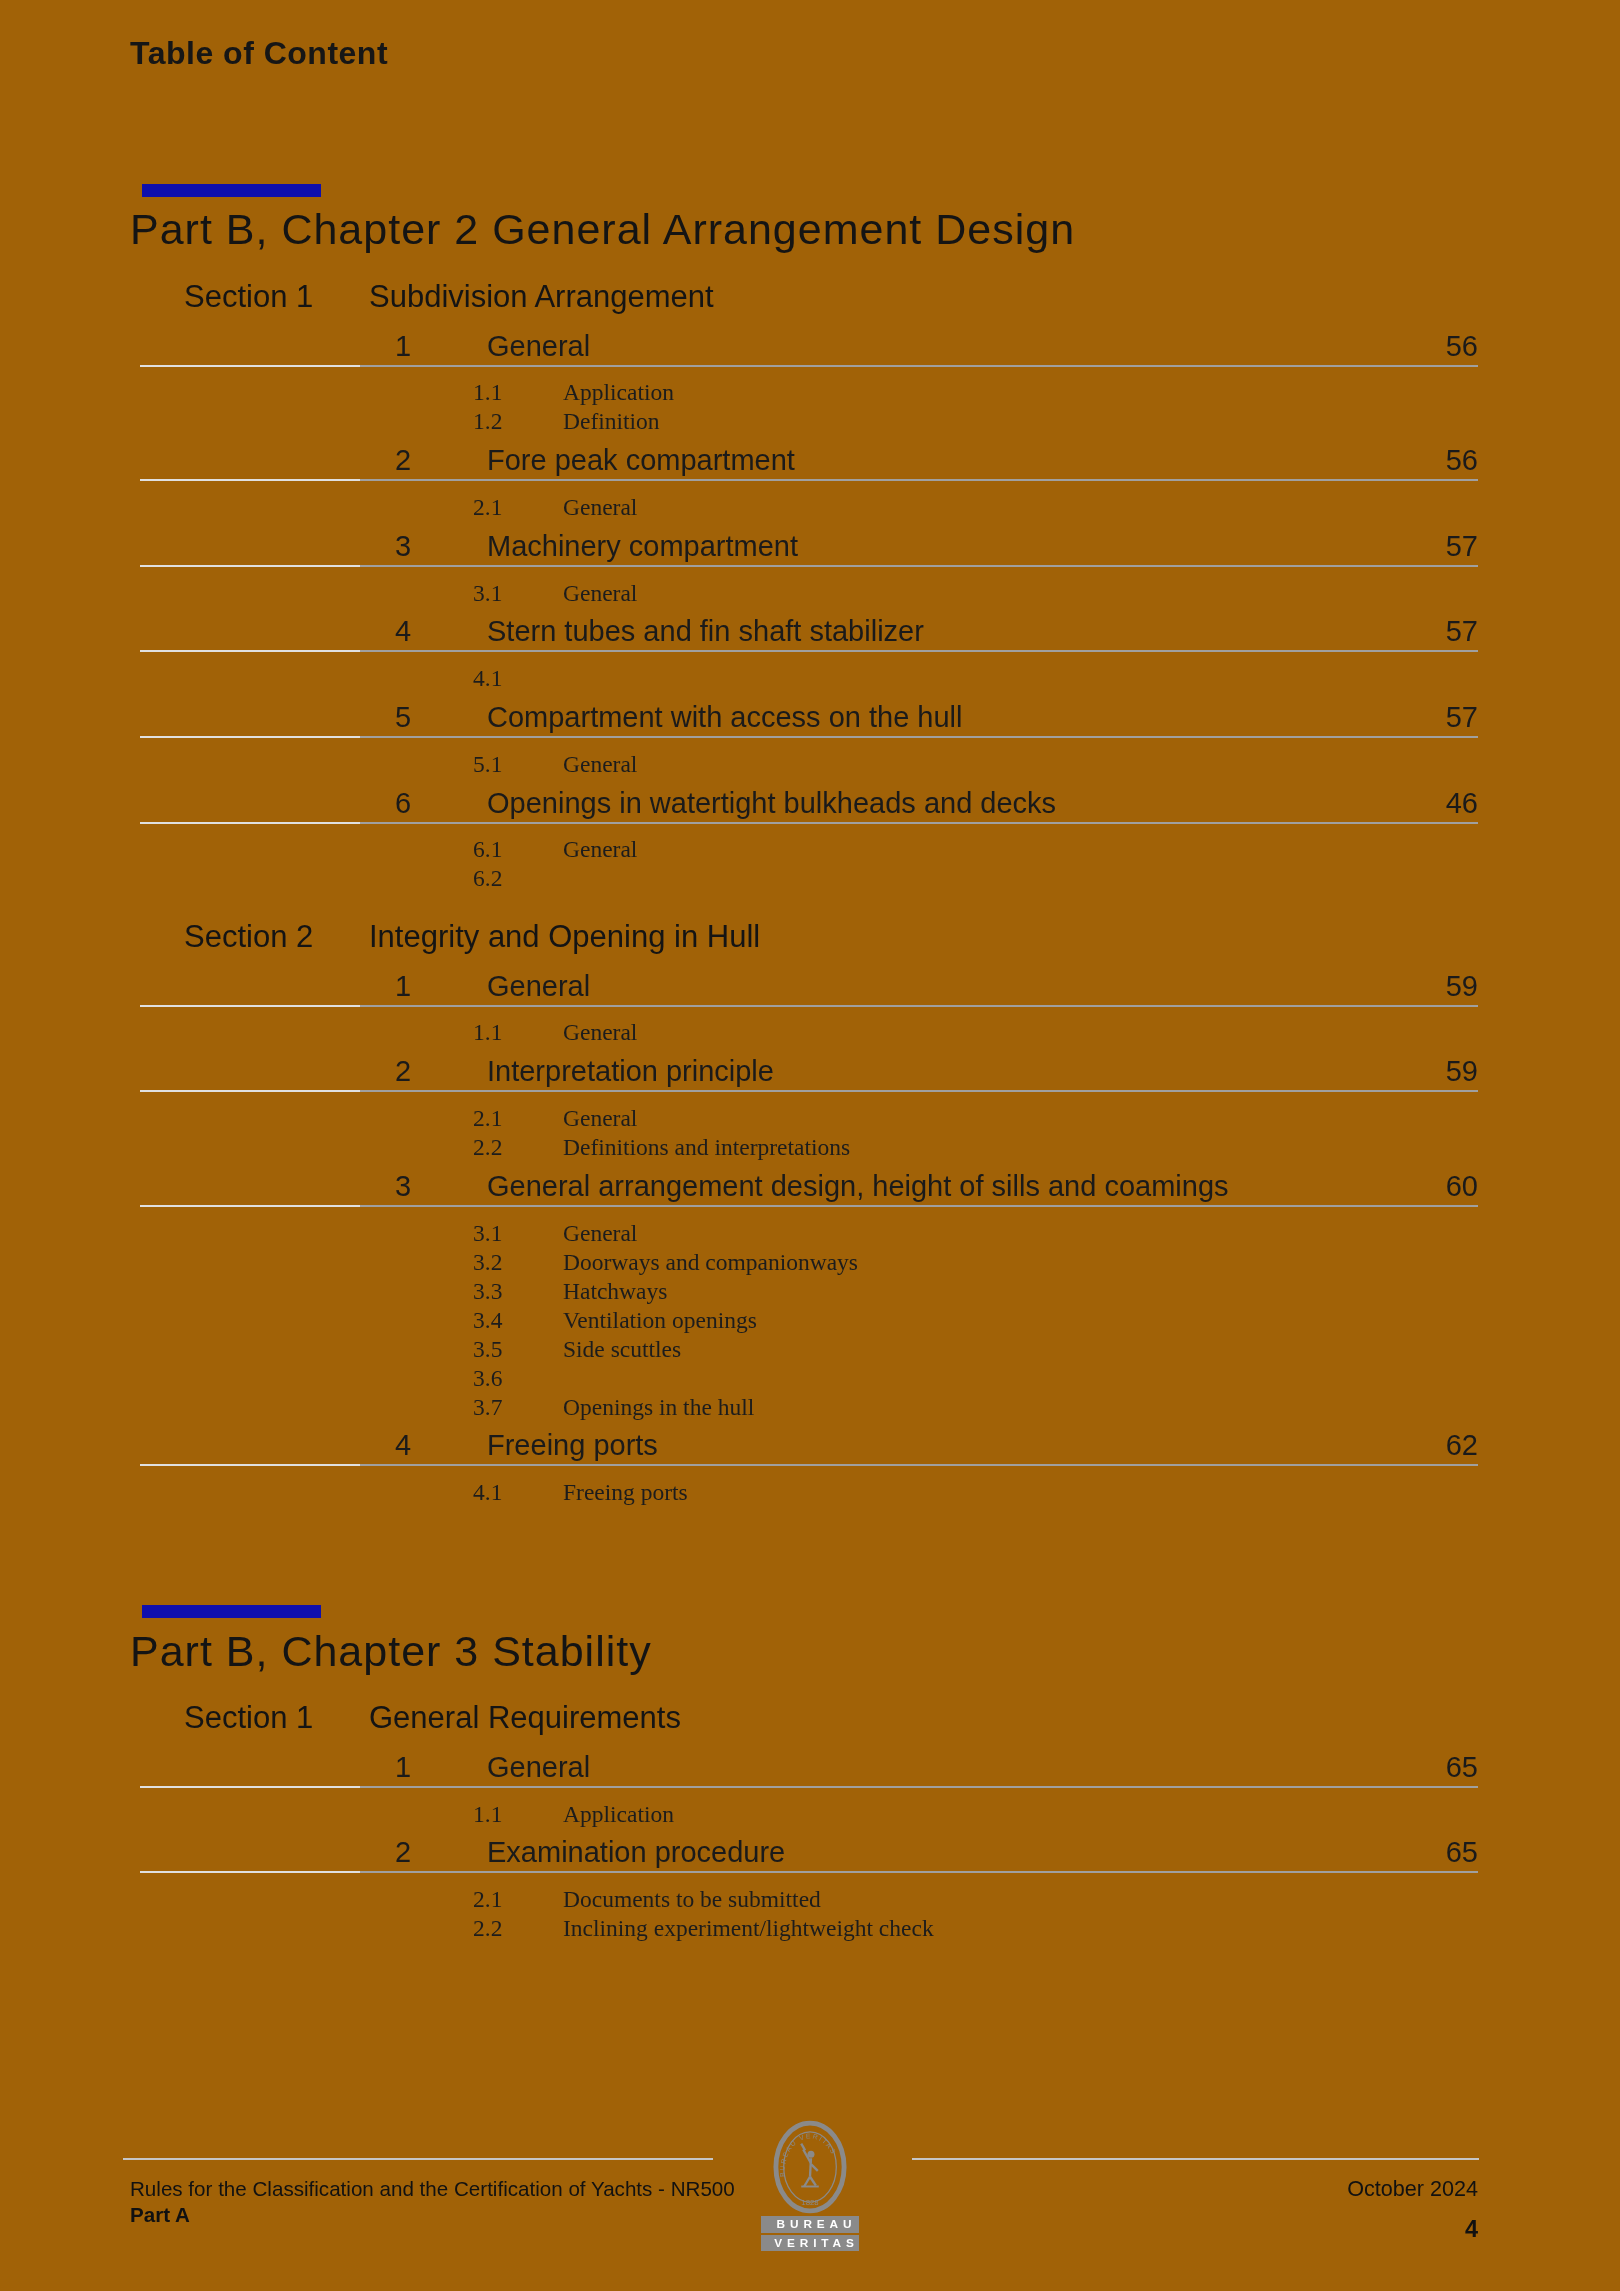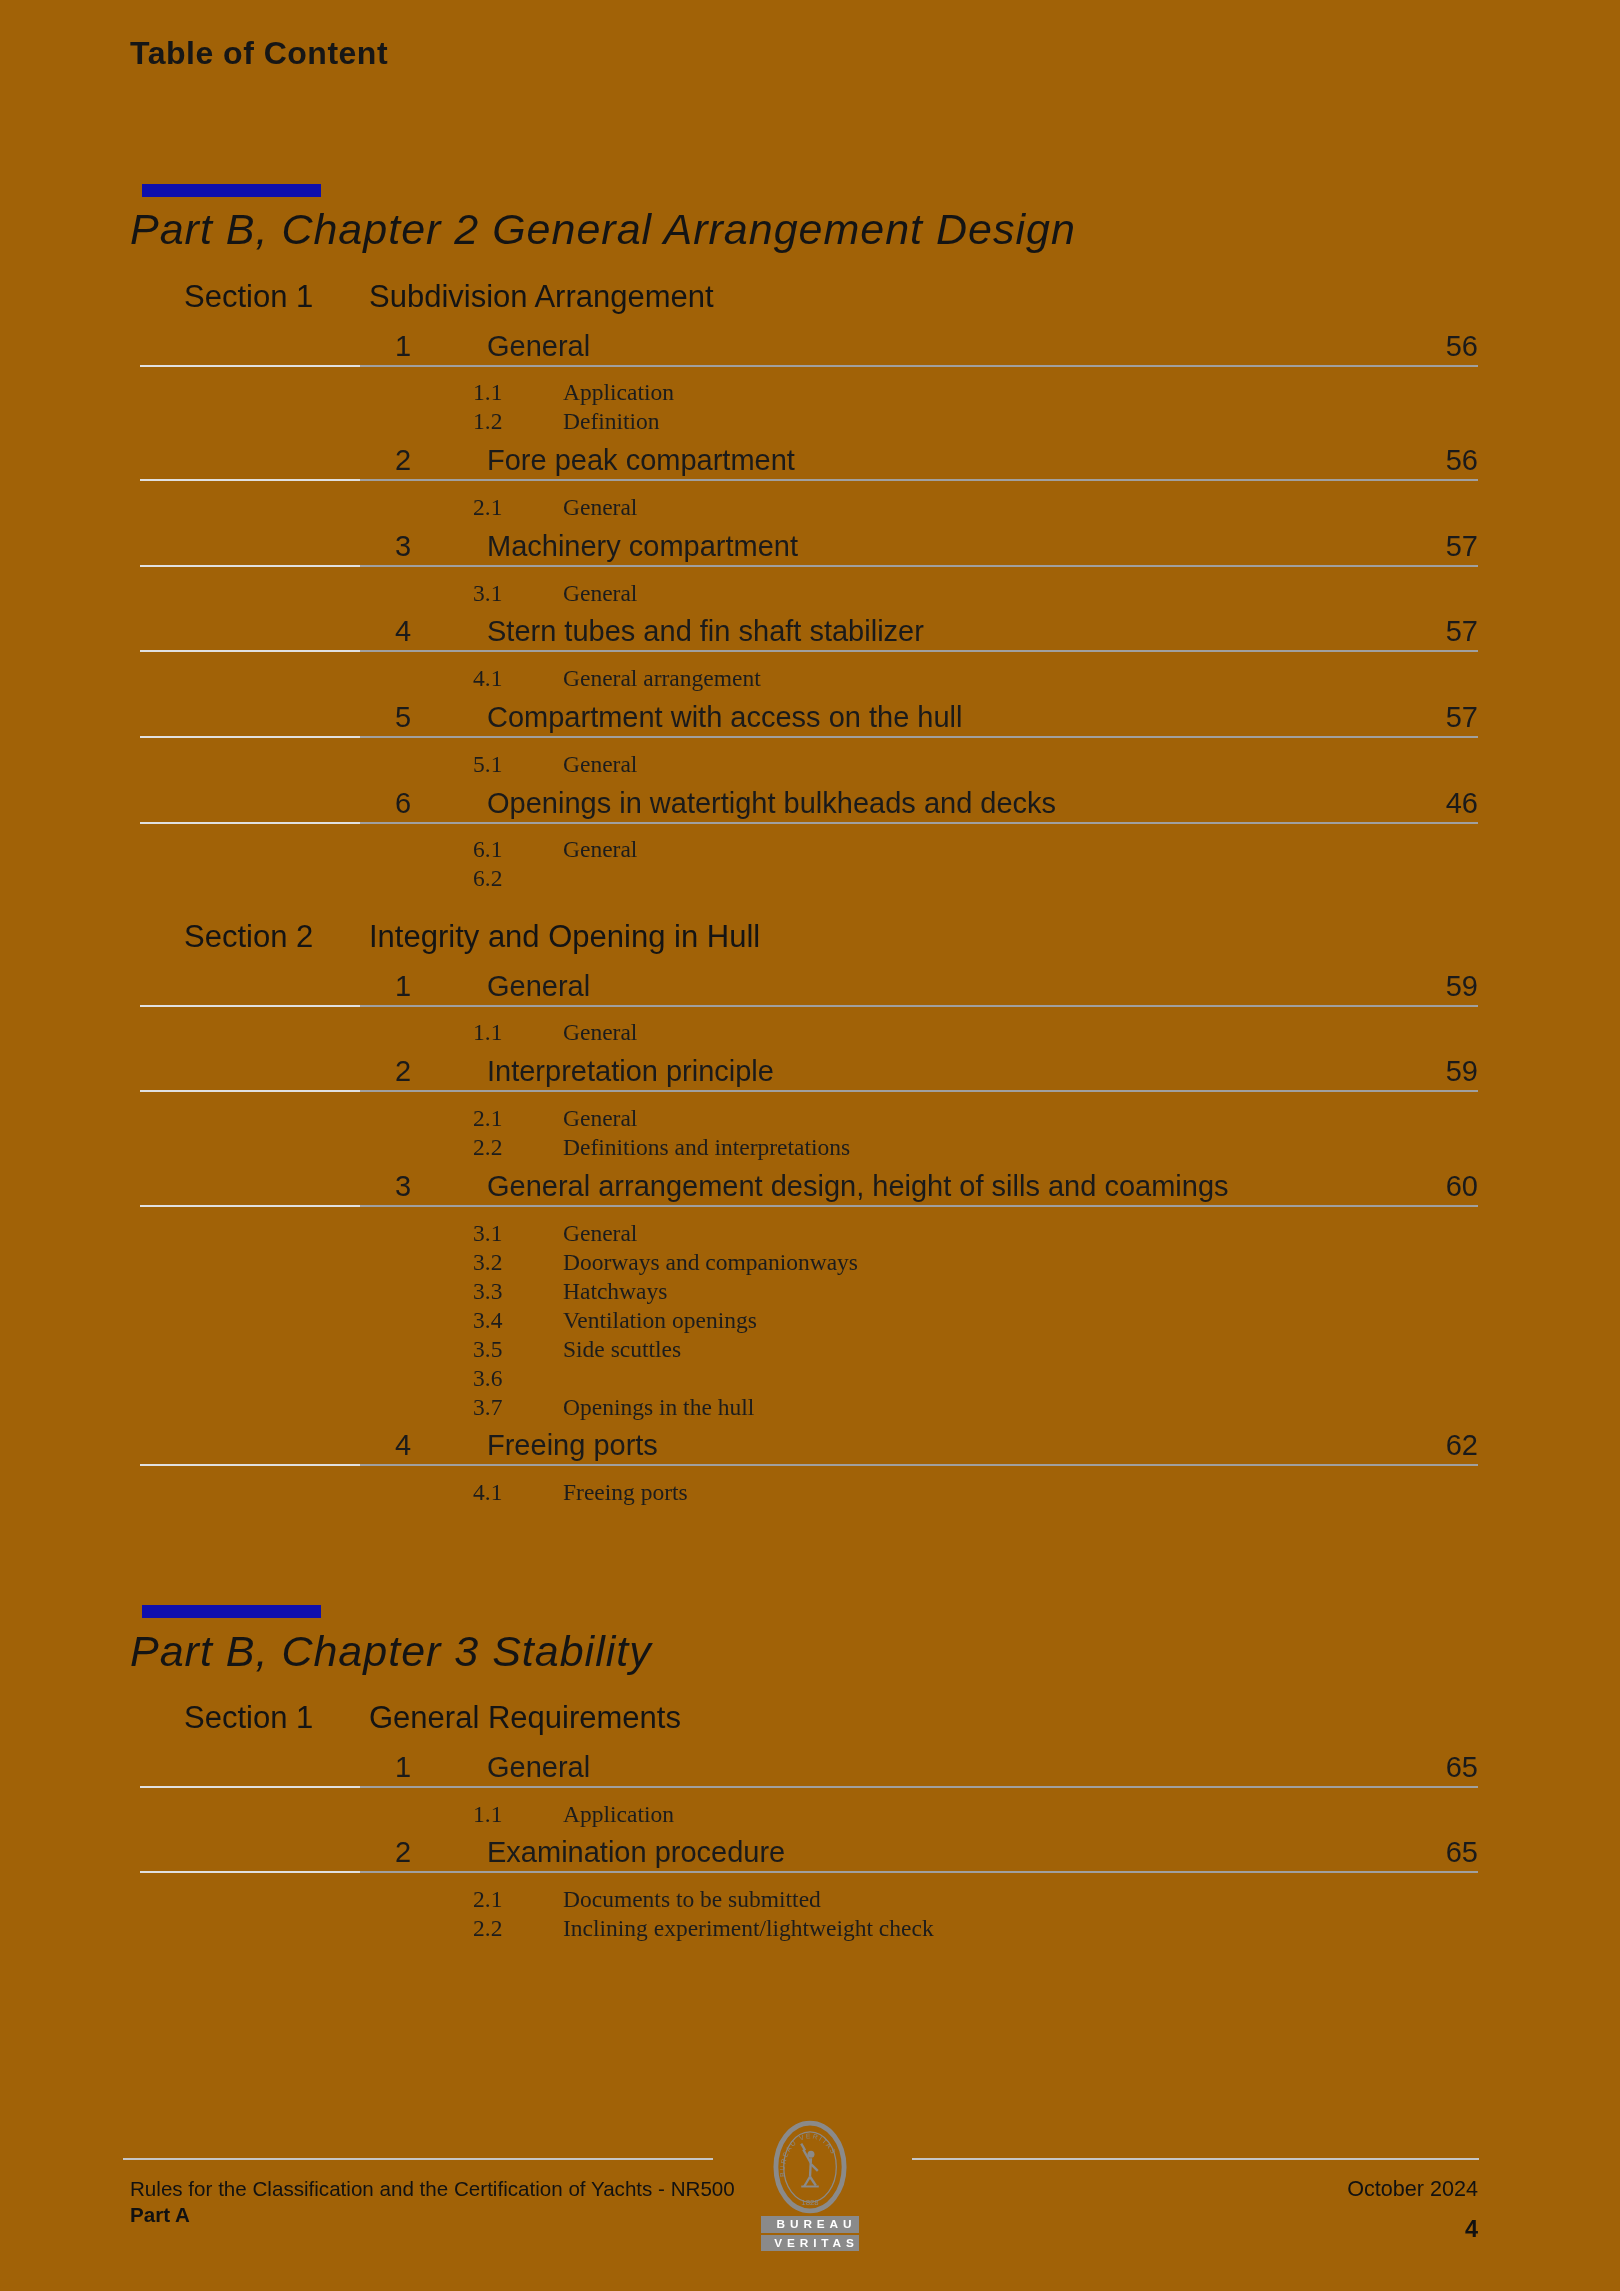--- a/index.html
+++ b/index.html
@@ -32,21 +32,20 @@
   .accent-bar.first { margin-top: 184px; }
   .accent-bar.gap   { margin-top: 98px; }
 
   .chapter-title {
     font-size: 43px;
     line-height: 47px;
     font-weight: 400;
     letter-spacing: 1px;
     margin: 9.8px 0 0 130px;
     color: #141414;
-    font-style: italic;
   }
 
   .section-heading {
     display: flex;
     margin: 25.5px 0 0 184px;
     font-size: 31px;
     line-height: 35px;
     color: #141414;
   }
   .section-label { flex: 0 0 185px; }
@@ -184,21 +183,20 @@
       </div>
       <div class="entry-row after-subs">
         <span class="entry-num">4</span>
         <span class="entry-title">Stern tubes and fin shaft stabilizer</span>
         <span class="entry-page">57</span>
       </div>
       <div class="entry-rule"></div>
       <div class="subs">
         <div class="sub-row">
           <span class="sub-num">4.1</span>
-          <span class="sub-title">General arrangement</span>
         </div>
       </div>
       <div class="entry-row after-subs">
         <span class="entry-num">5</span>
         <span class="entry-title">Compartment with access on the hull</span>
         <span class="entry-page">57</span>
       </div>
       <div class="entry-rule"></div>
       <div class="subs">
         <div class="sub-row">

